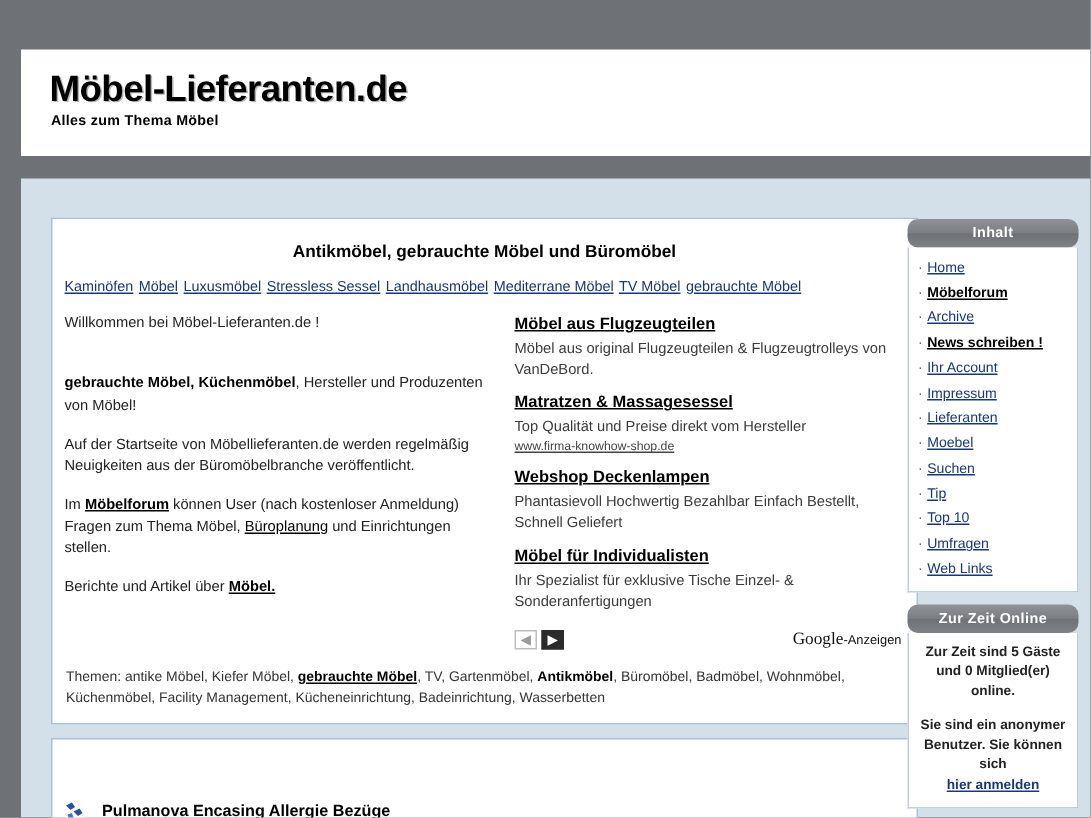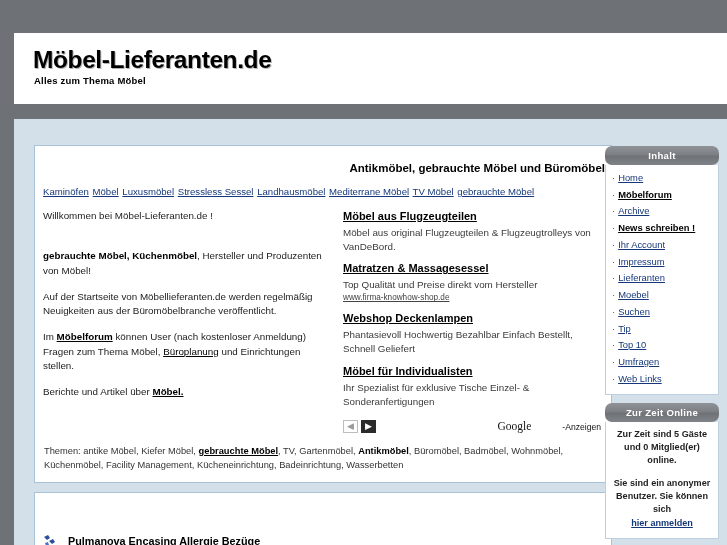--- a/index.html
+++ b/index.html
@@ -58,21 +58,21 @@
     left: 20px; top: 26px;
     width: 578px;
   }
   .panel {
     background: #ffffff;
     border: 1px solid #a8c2d8;
     margin-bottom: 9px;
   }
 
   .main-title {
-    text-align: right;
+    text-align: center;
     font-size: 11.5px;
     font-weight: bold;
     color: #000;
     padding: 16px 6px 0 6px;
   }
 
   .linkbar {
     padding: 12px 8px 4px 8px;
     font-size: 9.6px;
     color: #16387a;
@@ -138,21 +138,21 @@
     font-size: 9px; line-height: 1;
   }
   .navbtn.prev { background: #ffffff; color: #9a9a9a; border: 1px solid #bdbdbd; }
   .navbtn.next { background: #2b2b2b; color: #ffffff; border: 1px solid #2b2b2b; }
   .google-mark {
     font-size: 11.5px;
     color: #111;
     font-family: "Liberation Serif", serif;
     white-space: nowrap;
   }
-  .google-mark .anz { font-size: 8.6px; font-family: "Liberation Sans", sans-serif; margin-left: 31px; }
+  .google-mark .anz { font-size: 8.6px; font-family: "Liberation Sans", sans-serif; }
 
   .themes {
     padding: 5px 9px 10px 9px;
     font-size: 9.3px;
     color: #333;
     line-height: 1.55;
   }
   .themes b { color: #000; }
   .themes a { color: #000; text-decoration: underline; font-weight: bold; }
 

